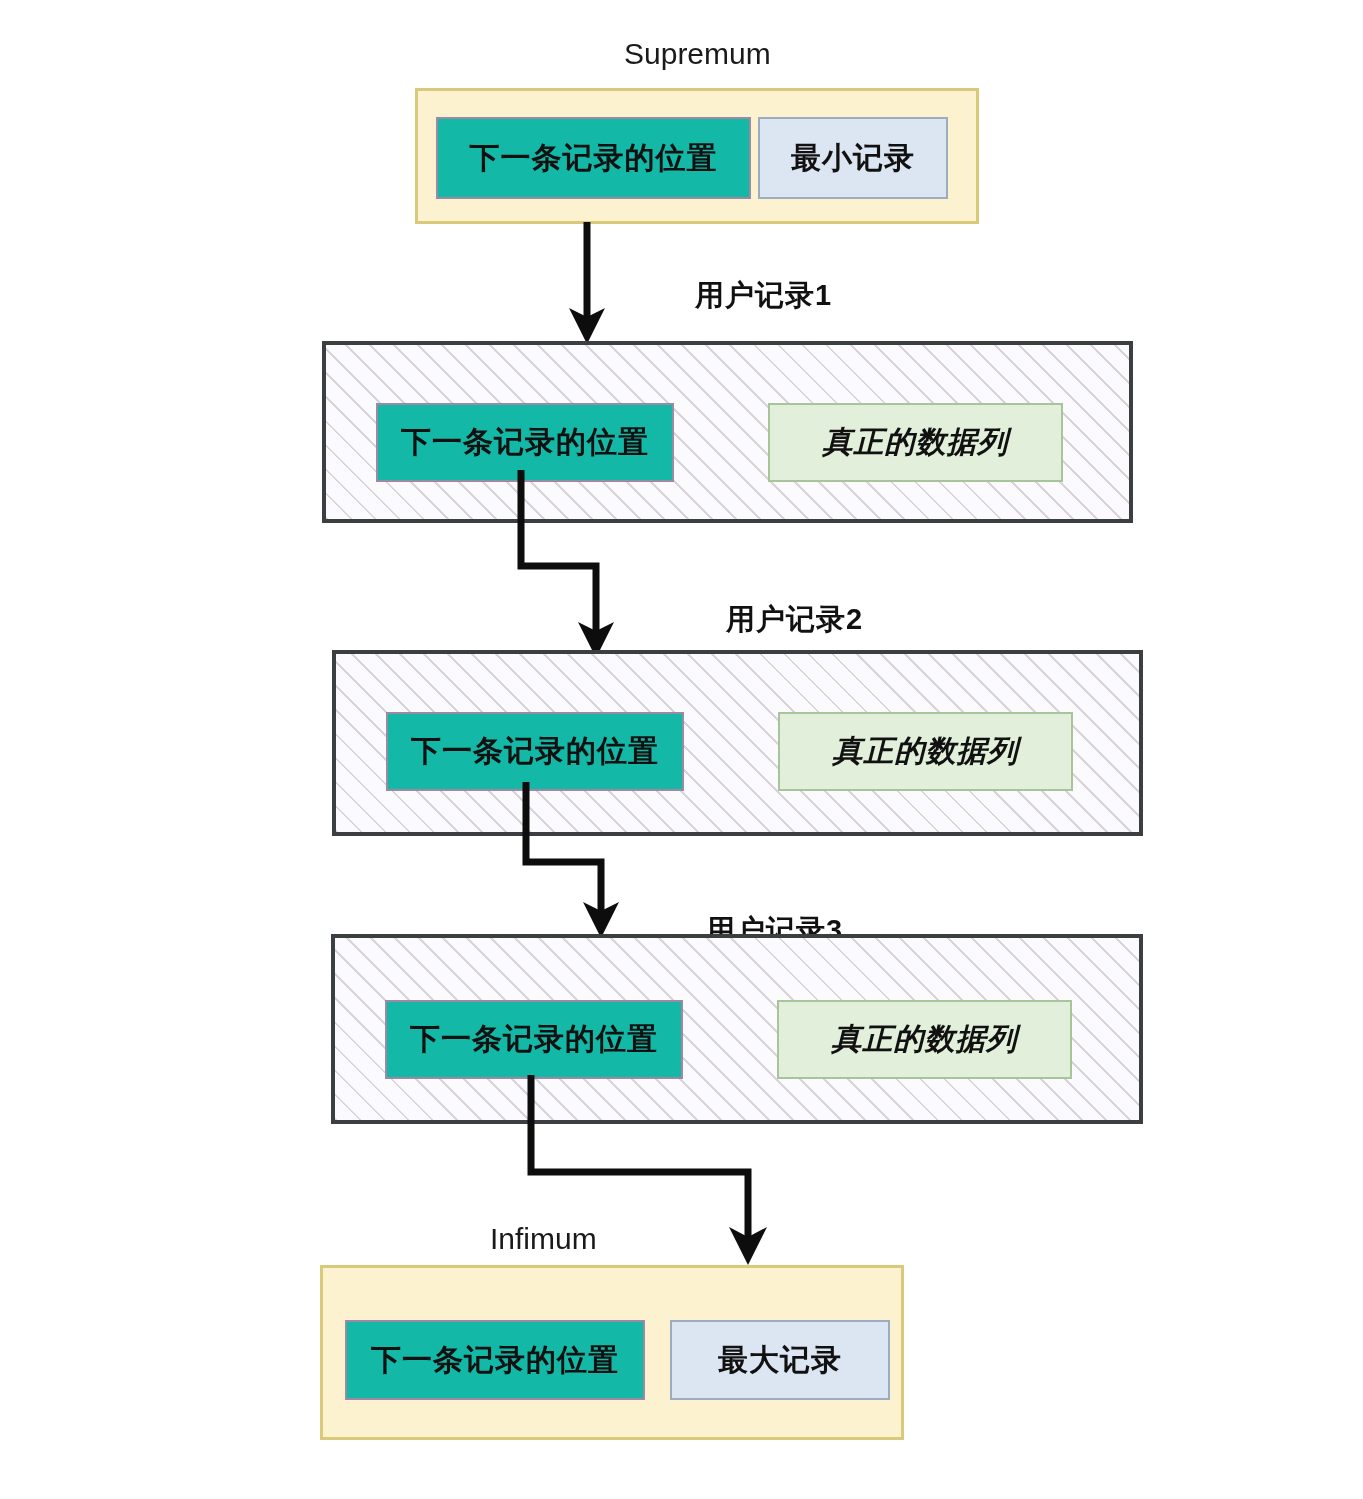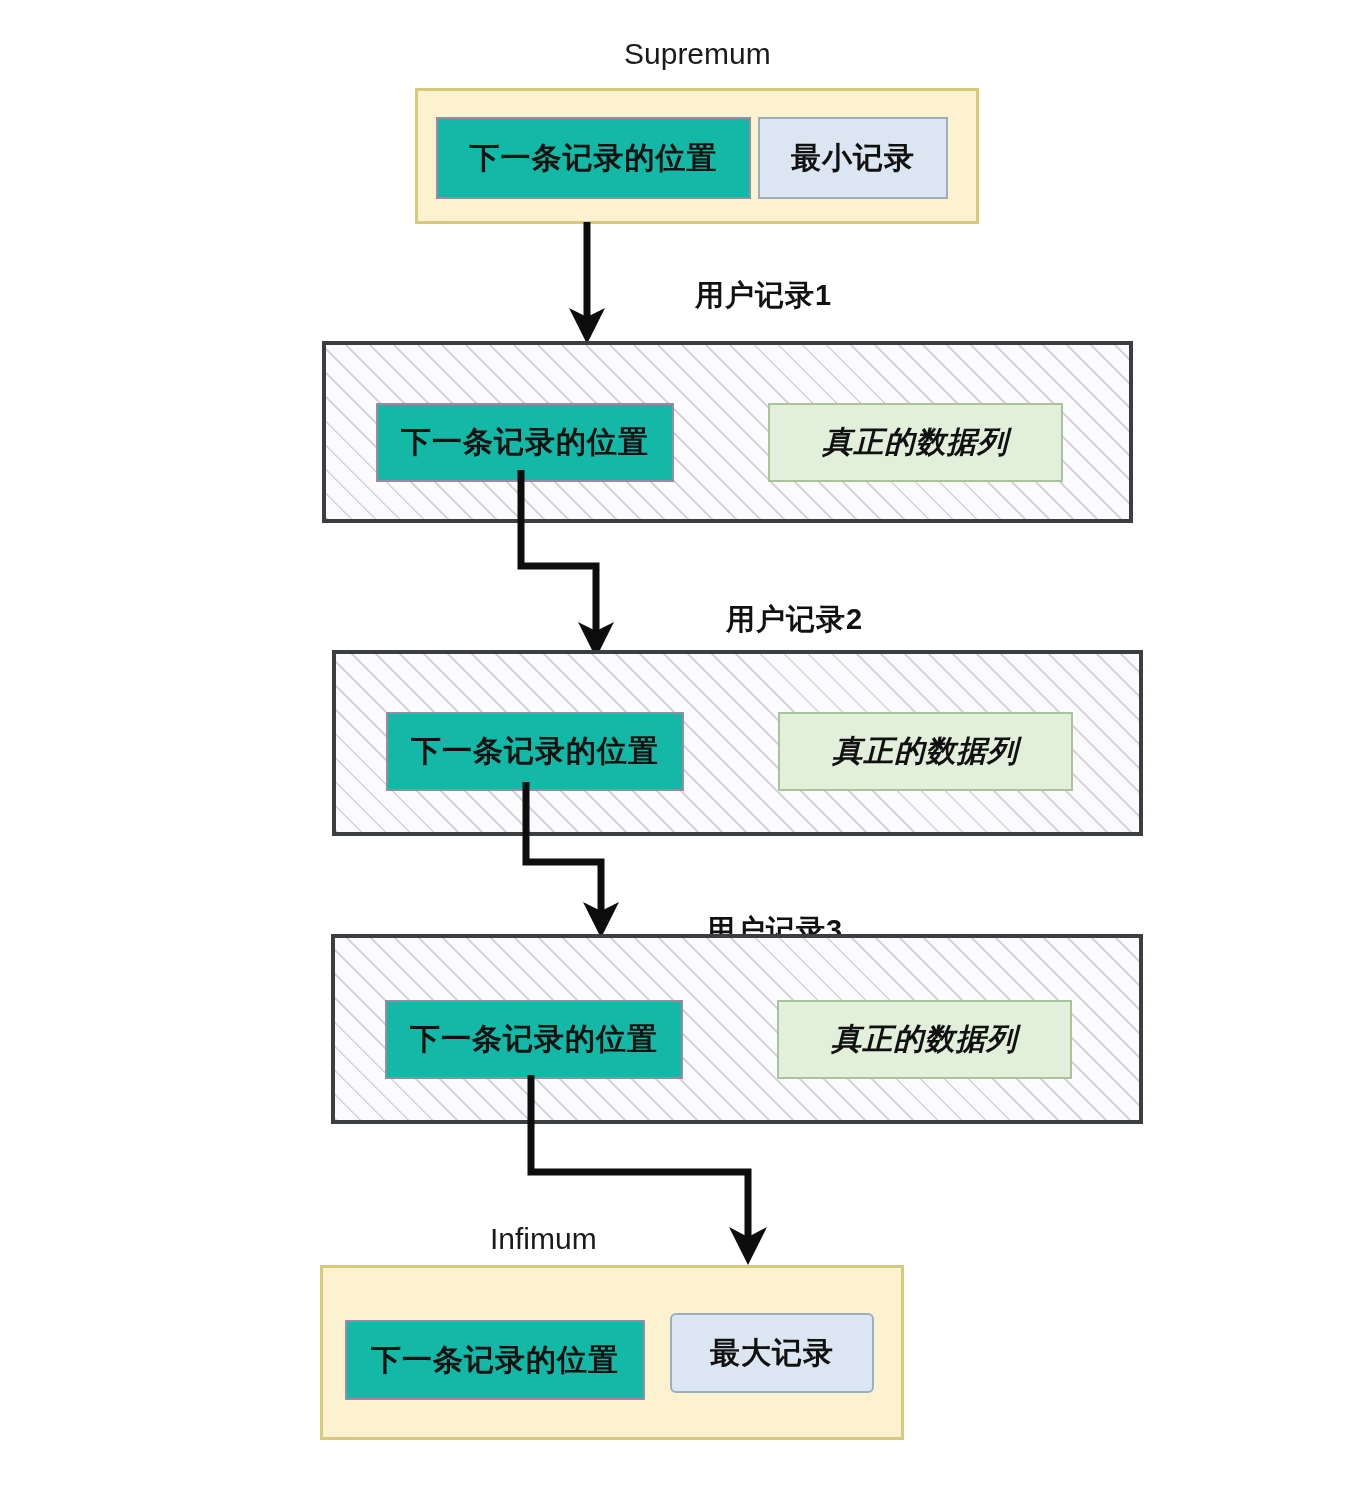--- a/index.html
+++ b/index.html
@@ -169,18 +169,18 @@
       <path d="M238 190 L219 152 L238 162 L257 152 Z" fill="#0d0d0d"></path>
     </svg>
   </div>
 
   <div class="latin-label" style="left:490px; top:1222px;">Infimum</div>
 
   <div class="sentinel-box" style="left:320px; top:1265px; width:584px; height:175px;">
     <div class="chip chip-next" style="left:22px; top:52px; width:300px; height:80px;">
       <span class="cjk">下一条记录的位置</span>
     </div>
-    <div class="chip chip-max" style="left:347px; top:45px; width:204px; height:80px;border-radius:6px;">
+    <div class="chip chip-max" style="left:347px; top:52px; width:220px; height:80px;">
       <span class="cjk">最大记录</span>
     </div>
   </div>
 
 </div>
 
 </body></html>

